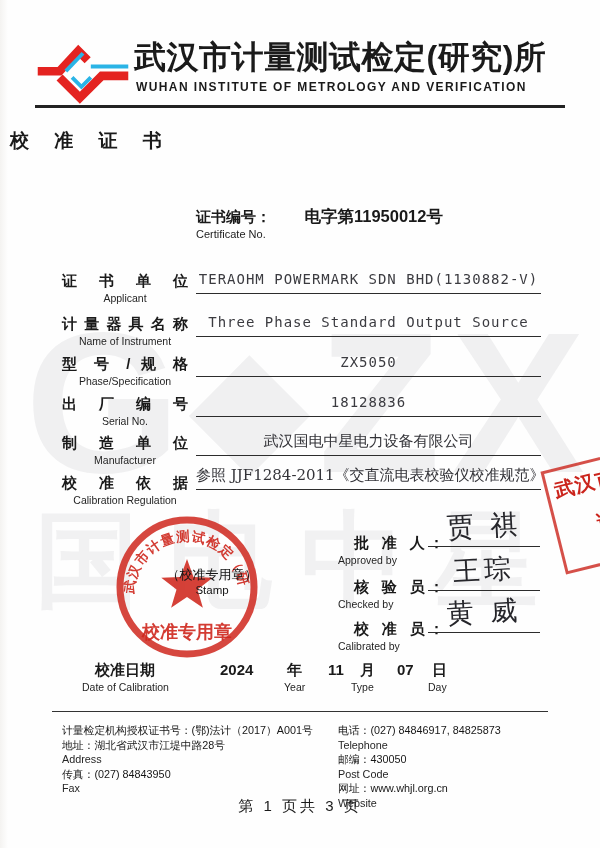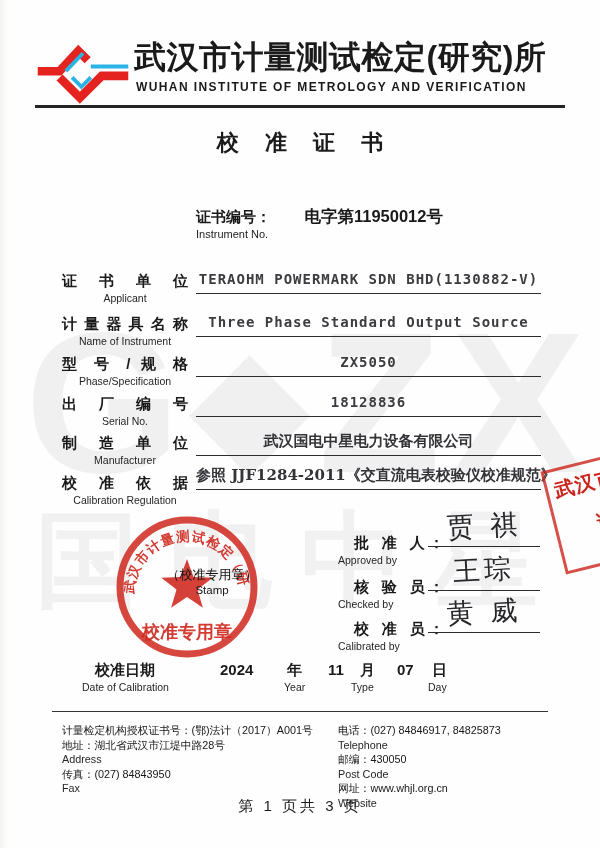--- a/index.html
+++ b/index.html
@@ -10,32 +10,32 @@
     font-size:200px;font-weight:bold;color:rgba(70,70,80,0.075);z-index:0;line-height:200px;}
   .wm-letters .wm-diamond{font-size:150px;}
   .wm-cn{position:absolute;top:505px;left:35px;width:545px;display:flex;justify-content:space-between;
     font-size:104px;font-weight:bold;color:rgba(70,70,80,0.07);z-index:0;line-height:110px;}
   
   .logo{position:absolute;left:36px;top:40px;z-index:1;}
   .org-cn{position:absolute;left:134px;top:36px;width:460px;font-size:32px;font-weight:bold;letter-spacing:0.5px;z-index:1;white-space:nowrap;}
   .org-en{position:absolute;left:136px;top:80px;font-size:12px;font-weight:bold;letter-spacing:1.4px;z-index:1;white-space:nowrap;}
   .head-rule{position:absolute;left:35px;top:105px;width:530px;height:3px;background:#232323;z-index:1;}
   
-  .title-cn{position:absolute;top:128px;left:0;width:100%;text-align:center;font-size:22px;font-weight:bold;letter-spacing:10px;padding-left:10px;box-sizing:border-box;z-index:1;}
+  .title-cn{position:absolute;top:128px;left:0;width:100%;text-align:left;font-size:19px;font-weight:bold;letter-spacing:10px;padding-left:10px;box-sizing:border-box;z-index:1;}
   .title-en{position:absolute;top:172px;left:0;width:100%;text-align:center;font-size:13.5px;font-weight:bold;font-family:"Liberation Serif",serif;z-index:1;}
   
   .certno{position:absolute;left:196px;top:206px;z-index:1;white-space:nowrap;}
   .certno .lab{font-size:15px;font-weight:bold;}
   .certno .val{font-size:16.5px;font-weight:bold;padding-left:29px;}
   .certno-en{position:absolute;left:196px;top:228px;font-size:11px;color:#222;z-index:1;}
   
   .frow{position:absolute;left:0;width:600px;z-index:1;}
   .frow .lbl{position:absolute;left:62px;width:126px;top:0;font-size:15px;font-weight:bold;text-align:justify;text-align-last:justify;}
   .frow .sub{position:absolute;left:50px;width:150px;top:20px;font-size:10.5px;color:#1f1f1f;text-align:center;}
-  .frow .line{position:absolute;left:196px;width:345px;top:-6px;height:27px;border-bottom:1.6px solid #2c2c2c;text-align:center;font-weight:bold;}
+  .frow .line{position:absolute;left:196px;width:345px;top:-6px;height:27px;border-bottom:1.6px solid #2c2c2c;text-align:center;}
   .val-latin{font-family:"DejaVu Sans Mono",monospace;font-size:14px;letter-spacing:1px;color:#3b3b40;line-height:27px;white-space:nowrap;}
   .val-cjk{font-family:"DejaVu Serif",serif;font-size:15px;color:#333338;line-height:27px;white-space:nowrap;}
   
   .stamp{position:absolute;left:112px;top:512px;width:150px;height:150px;z-index:3;}
   .stamp-print{position:absolute;left:148px;top:566px;width:128px;text-align:center;z-index:4;}
   .stamp-print .p1{font-size:13px;color:#141414;}
   .stamp-print .p2{font-size:11.5px;color:#141414;}
   
   .side-stamp{position:absolute;left:552px;top:460px;width:78px;height:100px;border:3px solid rgba(203,36,28,0.8);
     transform:rotate(-14deg);z-index:3;color:#cb241c;}
@@ -83,21 +83,21 @@
   <div class="org-cn">武汉市计量测试检定(研究)所</div>
   <div class="org-en">WUHAN INSTITUTE OF METROLOGY AND VERIFICATION</div>
   <div class="head-rule"></div>
 
   <div class="title-cn">校 准 证 书</div>
 
   <div class="certno">
     <span class="lab">证书编号：</span>
     <span class="val">电字第11950012号</span>
   </div>
-  <div class="certno-en">Instrument No.</div>
+  <div class="certno-en">Certificate No.</div>
 
   <div class="frow" style="top:272px">
     <div class="lbl">证 书 单 位</div>
     <div class="sub">Applicant</div>
     <div class="line"><span class="val-latin">TERAOHM POWERMARK SDN BHD(1130882-V)</span></div>
   </div>
   <div class="frow" style="top:315px">
     <div class="lbl">计 量 器 具 名 称</div>
     <div class="sub">Name of Instrument</div>
     <div class="line"><span class="val-latin">Three Phase Standard Output Source</span></div>

